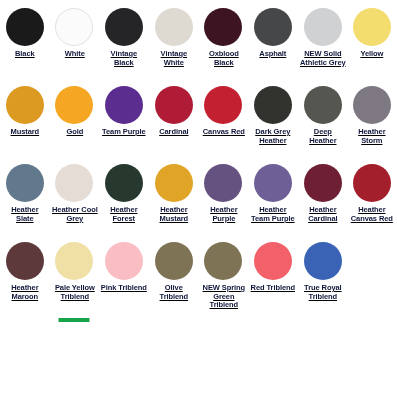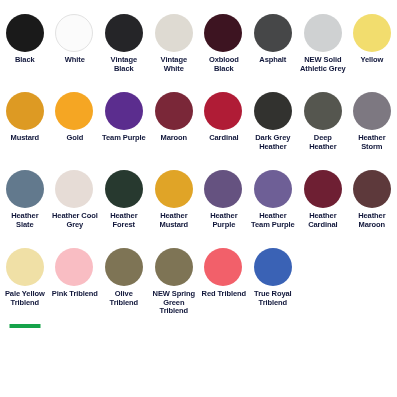--- a/index.html
+++ b/index.html
@@ -12,22 +12,23 @@
     width: 397px;
     height: 397px;
     overflow: hidden;
     font-family: "Liberation Sans", "DejaVu Sans", sans-serif;
   }
   #swatch-grid {
     display: grid;
     grid-template-columns: repeat(8, 49.625px);
     grid-auto-rows: 78px;
     width: 397px;
-    padding-top: 14px;
+    padding-top: 8px;
     box-sizing: border-box;
+    text-decoration: underline;
   }
   .swatch-cell {
     position: relative;
     display: flex;
     flex-direction: column;
     align-items: center;
     overflow: visible;
   }
   .swatch-dot {
     width: 38px;
@@ -110,28 +111,28 @@
     </div>
     <div class="swatch-cell">
       <div class="swatch-dot" style="background: rgb(245, 166, 35);"></div>
       <div class="swatch-label">Gold</div>
     </div>
     <div class="swatch-cell">
       <div class="swatch-dot" style="background: rgb(91, 45, 142);"></div>
       <div class="swatch-label">Team Purple</div>
     </div>
     <div class="swatch-cell">
-      <div class="swatch-dot" style="background: rgb(122, 39, 56);"></div>
-      <div class="swatch-label">Maroon</div>
-    </div>
-    <div class="swatch-cell">
       <div class="swatch-dot" style="background: rgb(176, 28, 54);"></div>
       <div class="swatch-label">Cardinal</div>
     </div>
     <div class="swatch-cell">
+      <div class="swatch-dot" style="background: rgb(195, 32, 50);"></div>
+      <div class="swatch-label">Canvas Red</div>
+    </div>
+    <div class="swatch-cell">
       <div class="swatch-dot" style="background: rgb(50, 50, 47);"></div>
       <div class="swatch-label">Dark Grey Heather</div>
     </div>
     <div class="swatch-cell">
       <div class="swatch-dot" style="background: rgb(85, 86, 79);"></div>
       <div class="swatch-label">Deep Heather</div>
     </div>
     <div class="swatch-cell">
       <div class="swatch-dot" style="background: rgb(125, 120, 129);"></div>
       <div class="swatch-label">Heather Storm</div>
@@ -156,20 +157,24 @@
       <div class="swatch-dot" style="background: rgb(101, 82, 128);"></div>
       <div class="swatch-label">Heather Purple</div>
     </div>
     <div class="swatch-cell">
       <div class="swatch-dot" style="background: rgb(110, 95, 150);"></div>
       <div class="swatch-label">Heather Team Purple</div>
     </div>
     <div class="swatch-cell">
       <div class="swatch-dot" style="background: rgb(110, 31, 51);"></div>
       <div class="swatch-label">Heather Cardinal</div>
+    </div>
+    <div class="swatch-cell">
+      <div class="swatch-dot" style="background: rgb(164, 31, 44);"></div>
+      <div class="swatch-label">Heather Canvas Red</div>
     </div>
     <div class="swatch-cell">
       <div class="swatch-dot" style="background: rgb(93, 57, 59);"></div>
       <div class="swatch-label">Heather Maroon</div>
     </div>
     <div class="swatch-cell">
       <div class="swatch-dot" style="background: rgb(240, 224, 166);"></div>
       <div class="swatch-label">Pale Yellow Triblend</div>
       <div class="swatch-underline" style="background: rgb(22, 163, 74);"></div>
     </div>

